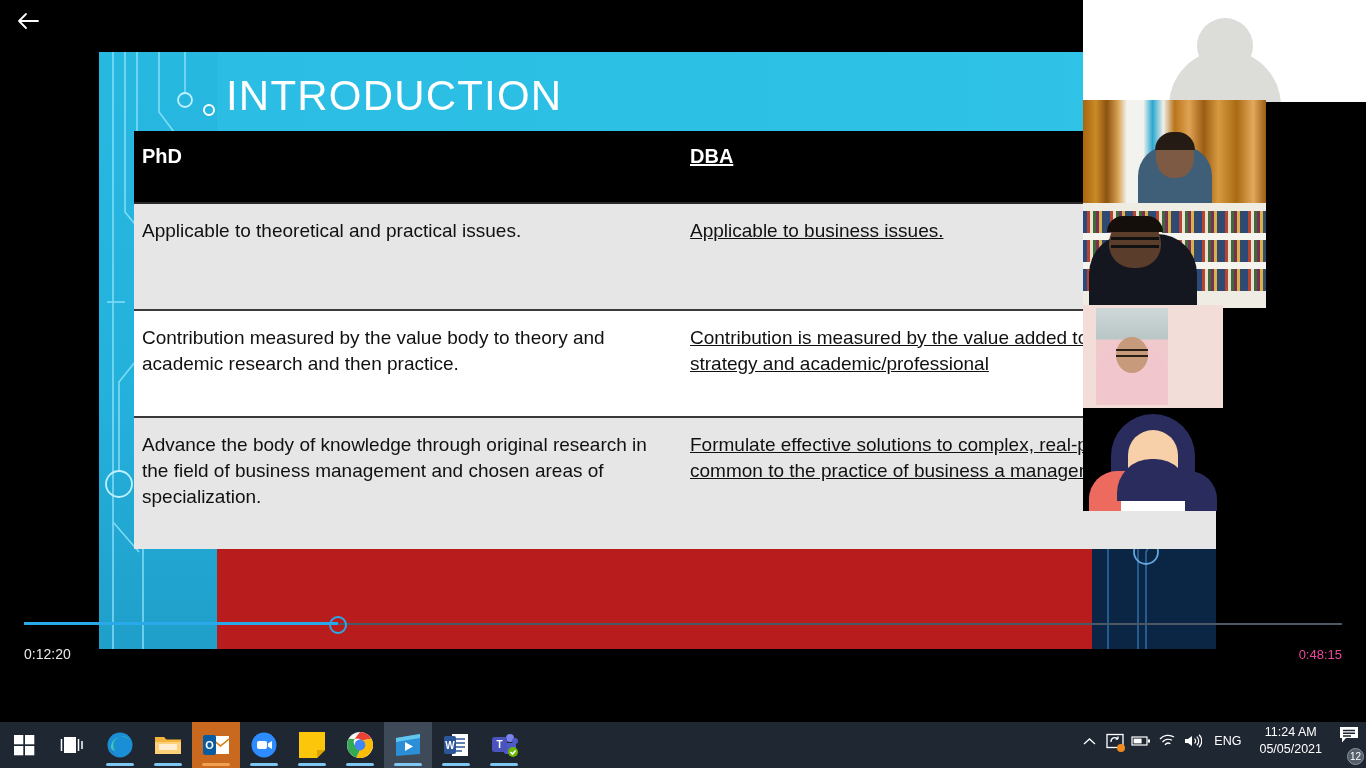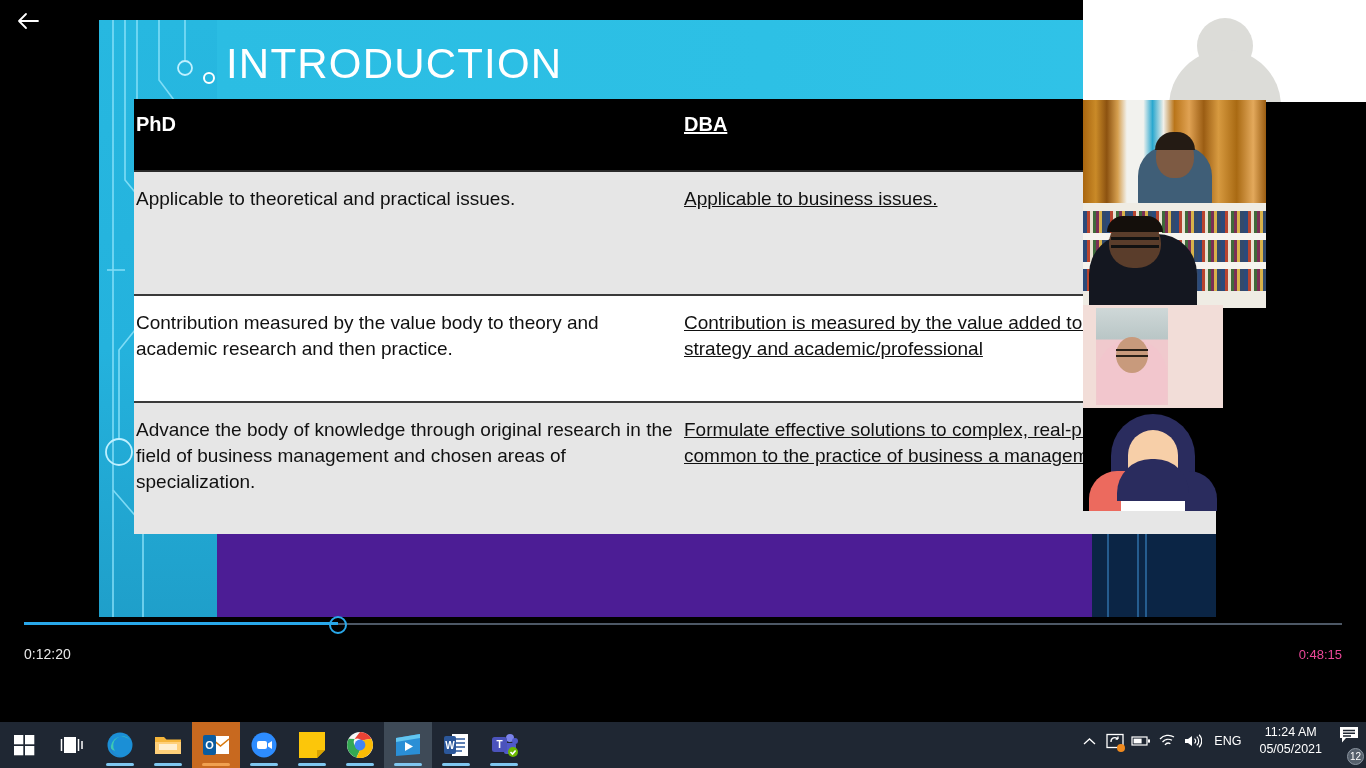--- a/index.html
+++ b/index.html
@@ -17,22 +17,22 @@
   
   .back-arrow {
     position:absolute; left:10px; top:4px; width:36px; height:34px;
     display:flex; align-items:center; justify-content:center;
     color:#fff; font-size:20px; line-height:1;
   }
   .back-arrow svg { display:block; }
 
   
   #slide {
-    position:absolute; left:99px; top:20px; width:1117px; height:597px;
-    background:#4c1d95; overflow:hidden;
+    position:absolute; left:99px; top:52px; width:1117px; height:597px;
+    background:#b91c1c; overflow:hidden;
   }
   
   .slide-left-band {
     position:absolute; left:0; top:0; width:118px; height:100%;
     background:linear-gradient(180deg,#27b8e0 0%,#24b2dd 55%,#1f9fca 100%);
     overflow:hidden;
   }
   .slide-left-band svg, .slide-right-band svg { position:absolute; left:0; top:0; }
   .slide-right-band {
     position:absolute; right:0; top:0; width:124px; height:100%;
@@ -54,34 +54,34 @@
     position:absolute; left:104px; top:52px; width:12px; height:12px;
     border:2px solid #ffffff; border-radius:50%; background:transparent;
   }
 
   
   #slide-table {
     position:absolute; left:35px; top:79px; width:1083px;
     border-collapse:collapse; table-layout:fixed;
     font-family:"Liberation Sans", sans-serif;
   }
-  #slide-table td { vertical-align:top; padding:14px 9px 8px 2px; }
+  #slide-table td { vertical-align:top; padding:14px 9px 8px 8px; }
   #slide-table .col-a { width:548px; }
   #slide-table .col-b { width:535px;text-decoration:underline; }
 
   tr.head-row td {
     background:#000000; color:#ffffff;
     font-size:20px; font-weight:bold; height:72px;
     border-bottom:2px solid #2a2a2a;
   }
   tr.body-row td {
     font-size:19px; color:#111111; line-height:1.38;
     border-top:2px solid #3a3a3a;
   }
-  tr.r1 td { background:#e6e6e6; height:124px;margin-left:43px; }
+  tr.r1 td { background:#e6e6e6; height:107px;margin-left:43px; }
   tr.r2 td { background:#ffffff; height:107px; }
   tr.r3 td { background:#e6e6e6; height:132px; }
   tr.r4 td { background:linear-gradient(180deg,#eeeeee 0%,#d6d6d6 55%,#b9b9b9 100%); height:96px; }
   .tile { position:absolute; overflow:hidden; background:#111; }
   .tile-1 { left:1083px; top:0;   width:283px; height:102px; }
   .tile-2 { left:1083px; top:100px; width:183px; height:108px; }
   .tile-3 { left:1083px; top:203px; width:183px; height:105px; }
   .tile-4 { left:1083px; top:305px; width:140px; height:103px; }
   .tile-5 { left:1083px; top:408px; width:140px; height:103px; }
 

